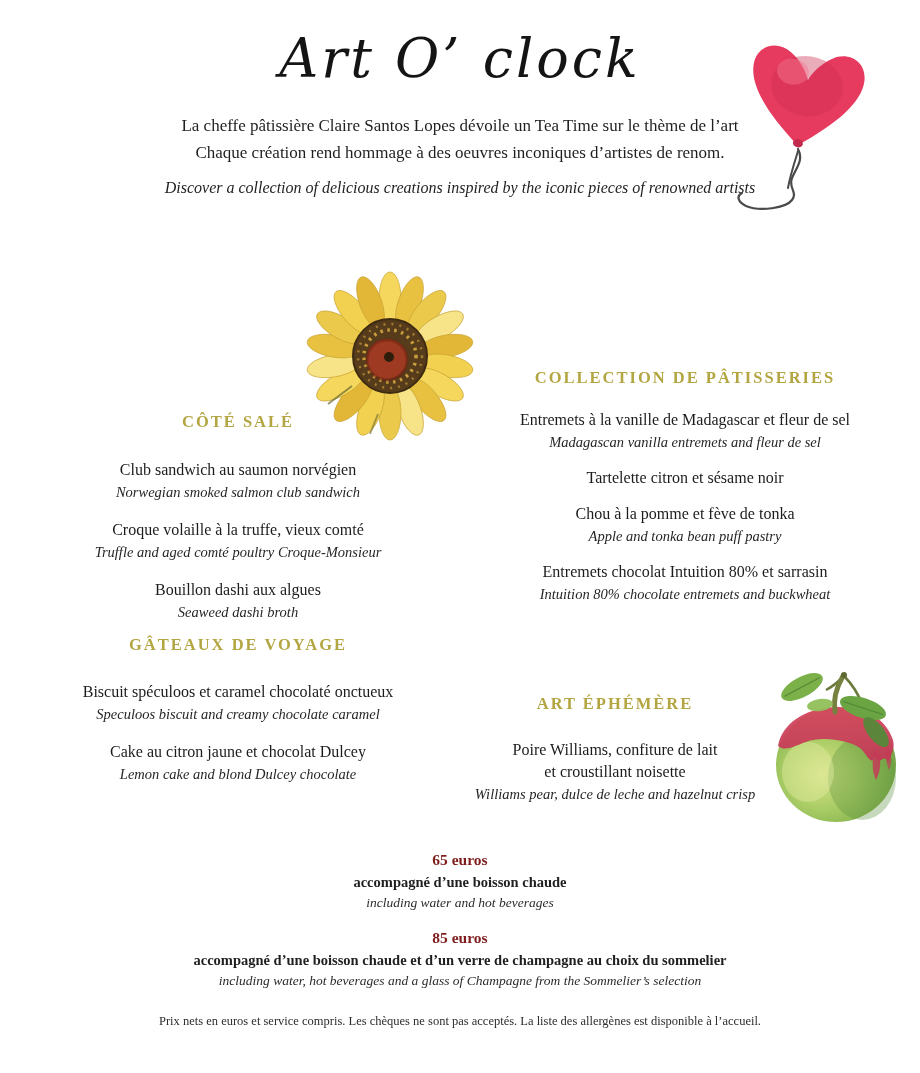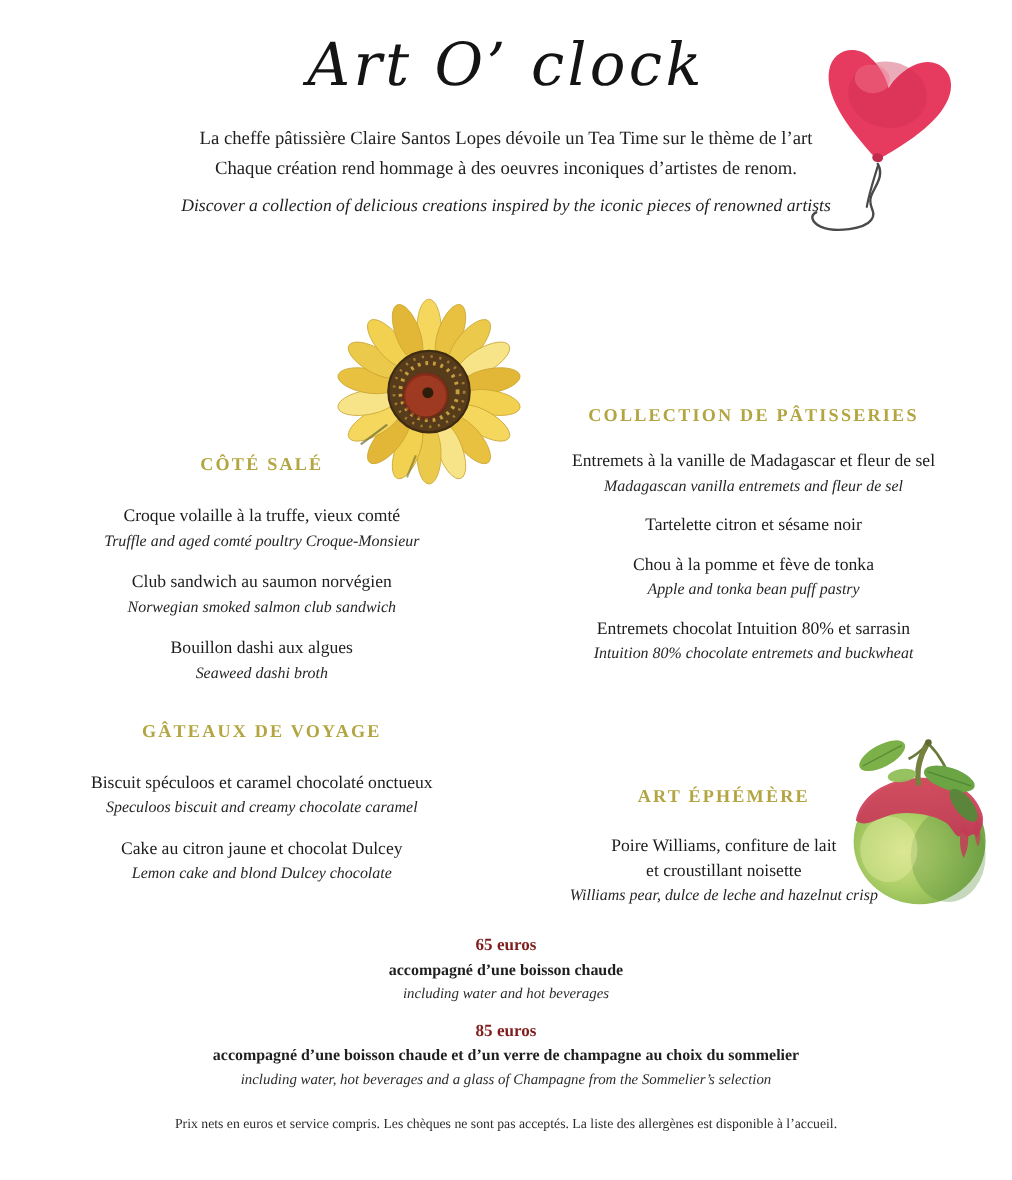--- a/index.html
+++ b/index.html
@@ -21,23 +21,23 @@
     color:#141414; margin:0;
   }
   .intro-fr { position:absolute; top:112px; left:0; width:100%; text-align:center; font-size:17px; line-height:27px; }
   .intro-en { position:absolute; top:175px; left:0; width:100%; text-align:center; font-size:16px; line-height:26px; font-style:italic; }
   .section { position:absolute; text-align:center; }
   .section-heading { font-weight:bold; font-size:16.5px; letter-spacing:2px; color:#b3a642; line-height:21px; }
   .sec-cote-sale   { left:40px;  top:411px; width:396px; }
   .sec-cote-sale .section-heading { margin-bottom:27px; }
   .sec-collection  { left:476px; top:367px; width:418px; }
   .sec-collection .section-heading { margin-bottom:21px; }
-  .sec-gateaux     { left:40px;  top:654px; width:396px; }
+  .sec-gateaux     { left:40px;  top:634px; width:396px; }
   .sec-gateaux .section-heading { margin-bottom:26px; }
-  .sec-art         { left:484px; top:693px; width:348px;margin-top:20px; }
+  .sec-art         { left:441px; top:693px; width:348px; }
   .sec-art .section-heading { margin-bottom:25px; }
   .item { margin-bottom:16px; }
   .sec-collection .item { margin-bottom:14px; }
   .mi-fr { font-size:16px; line-height:22px; color:#1c1c1c; }
   .mi-en { font-size:14.5px; line-height:22px; font-style:italic; color:#262626; }
   .pricing { position:absolute; top:849px; left:0; width:100%; text-align:center; }
   .option { margin-bottom:14px; }
   .price  { color:#7f1d1d; font-weight:bold; font-size:15.5px; line-height:22px; }
   .opt-fr { font-weight:bold; font-size:14.5px; line-height:22px; }
   .opt-en { font-style:italic; font-size:13.5px; line-height:20px; color:#2b2b2b; }
@@ -170,26 +170,26 @@
     <circle cx="92" cy="90" r="32" fill="none" stroke="#c79d3e" stroke-width="2.5" stroke-dasharray="2 6" opacity="0.65"></circle>
     <circle cx="92" cy="90" r="26" fill="none" stroke="#c79d3e" stroke-width="3.5" stroke-dasharray="2.5 4.5"></circle>
     <circle cx="89" cy="93" r="20" fill="#9e3a22"></circle>
     <circle cx="89" cy="94" r="20" fill="none" stroke="#6f2413" stroke-width="3" opacity="0.55"></circle>
     <circle cx="91" cy="91" r="5" fill="#2f1d0b"></circle>
   </svg>
 
   <div class="section sec-cote-sale">
     <div class="section-heading">CÔTÉ SALÉ</div>
     <div class="item">
+      <div class="mi-fr">Club sandwich au saumon norvégien</div>
+      <div class="mi-en">Norwegian smoked salmon club sandwich</div>
+    </div>
+    <div class="item">
       <div class="mi-fr">Croque volaille à la truffe, vieux comté</div>
       <div class="mi-en">Truffle and aged comté poultry Croque-Monsieur</div>
-    </div>
-    <div class="item">
-      <div class="mi-fr">Club sandwich au saumon norvégien</div>
-      <div class="mi-en">Norwegian smoked salmon club sandwich</div>
     </div>
     <div class="item">
       <div class="mi-fr">Bouillon dashi aux algues</div>
       <div class="mi-en">Seaweed dashi broth</div>
     </div>
   </div>
 
   <div class="section sec-collection">
     <div class="section-heading">COLLECTION DE PÂTISSERIES</div>
     <div class="item">

